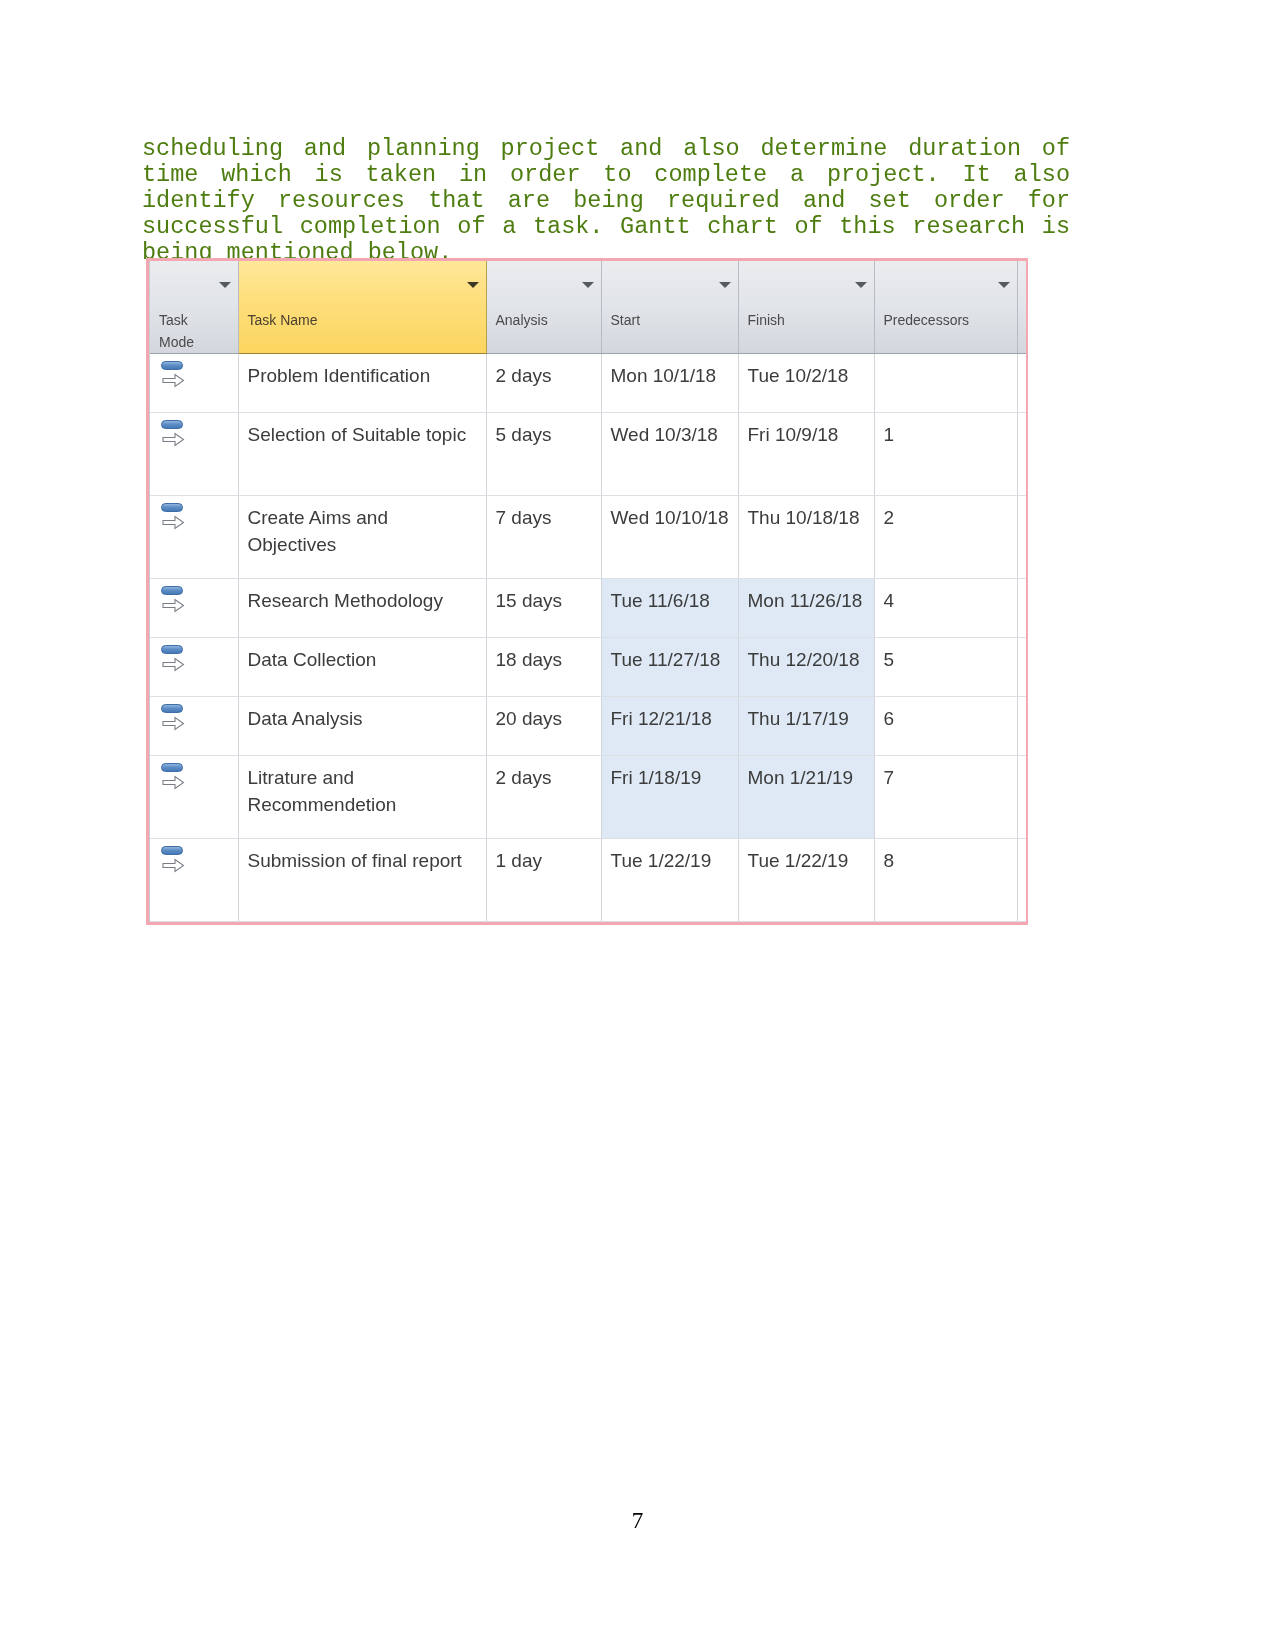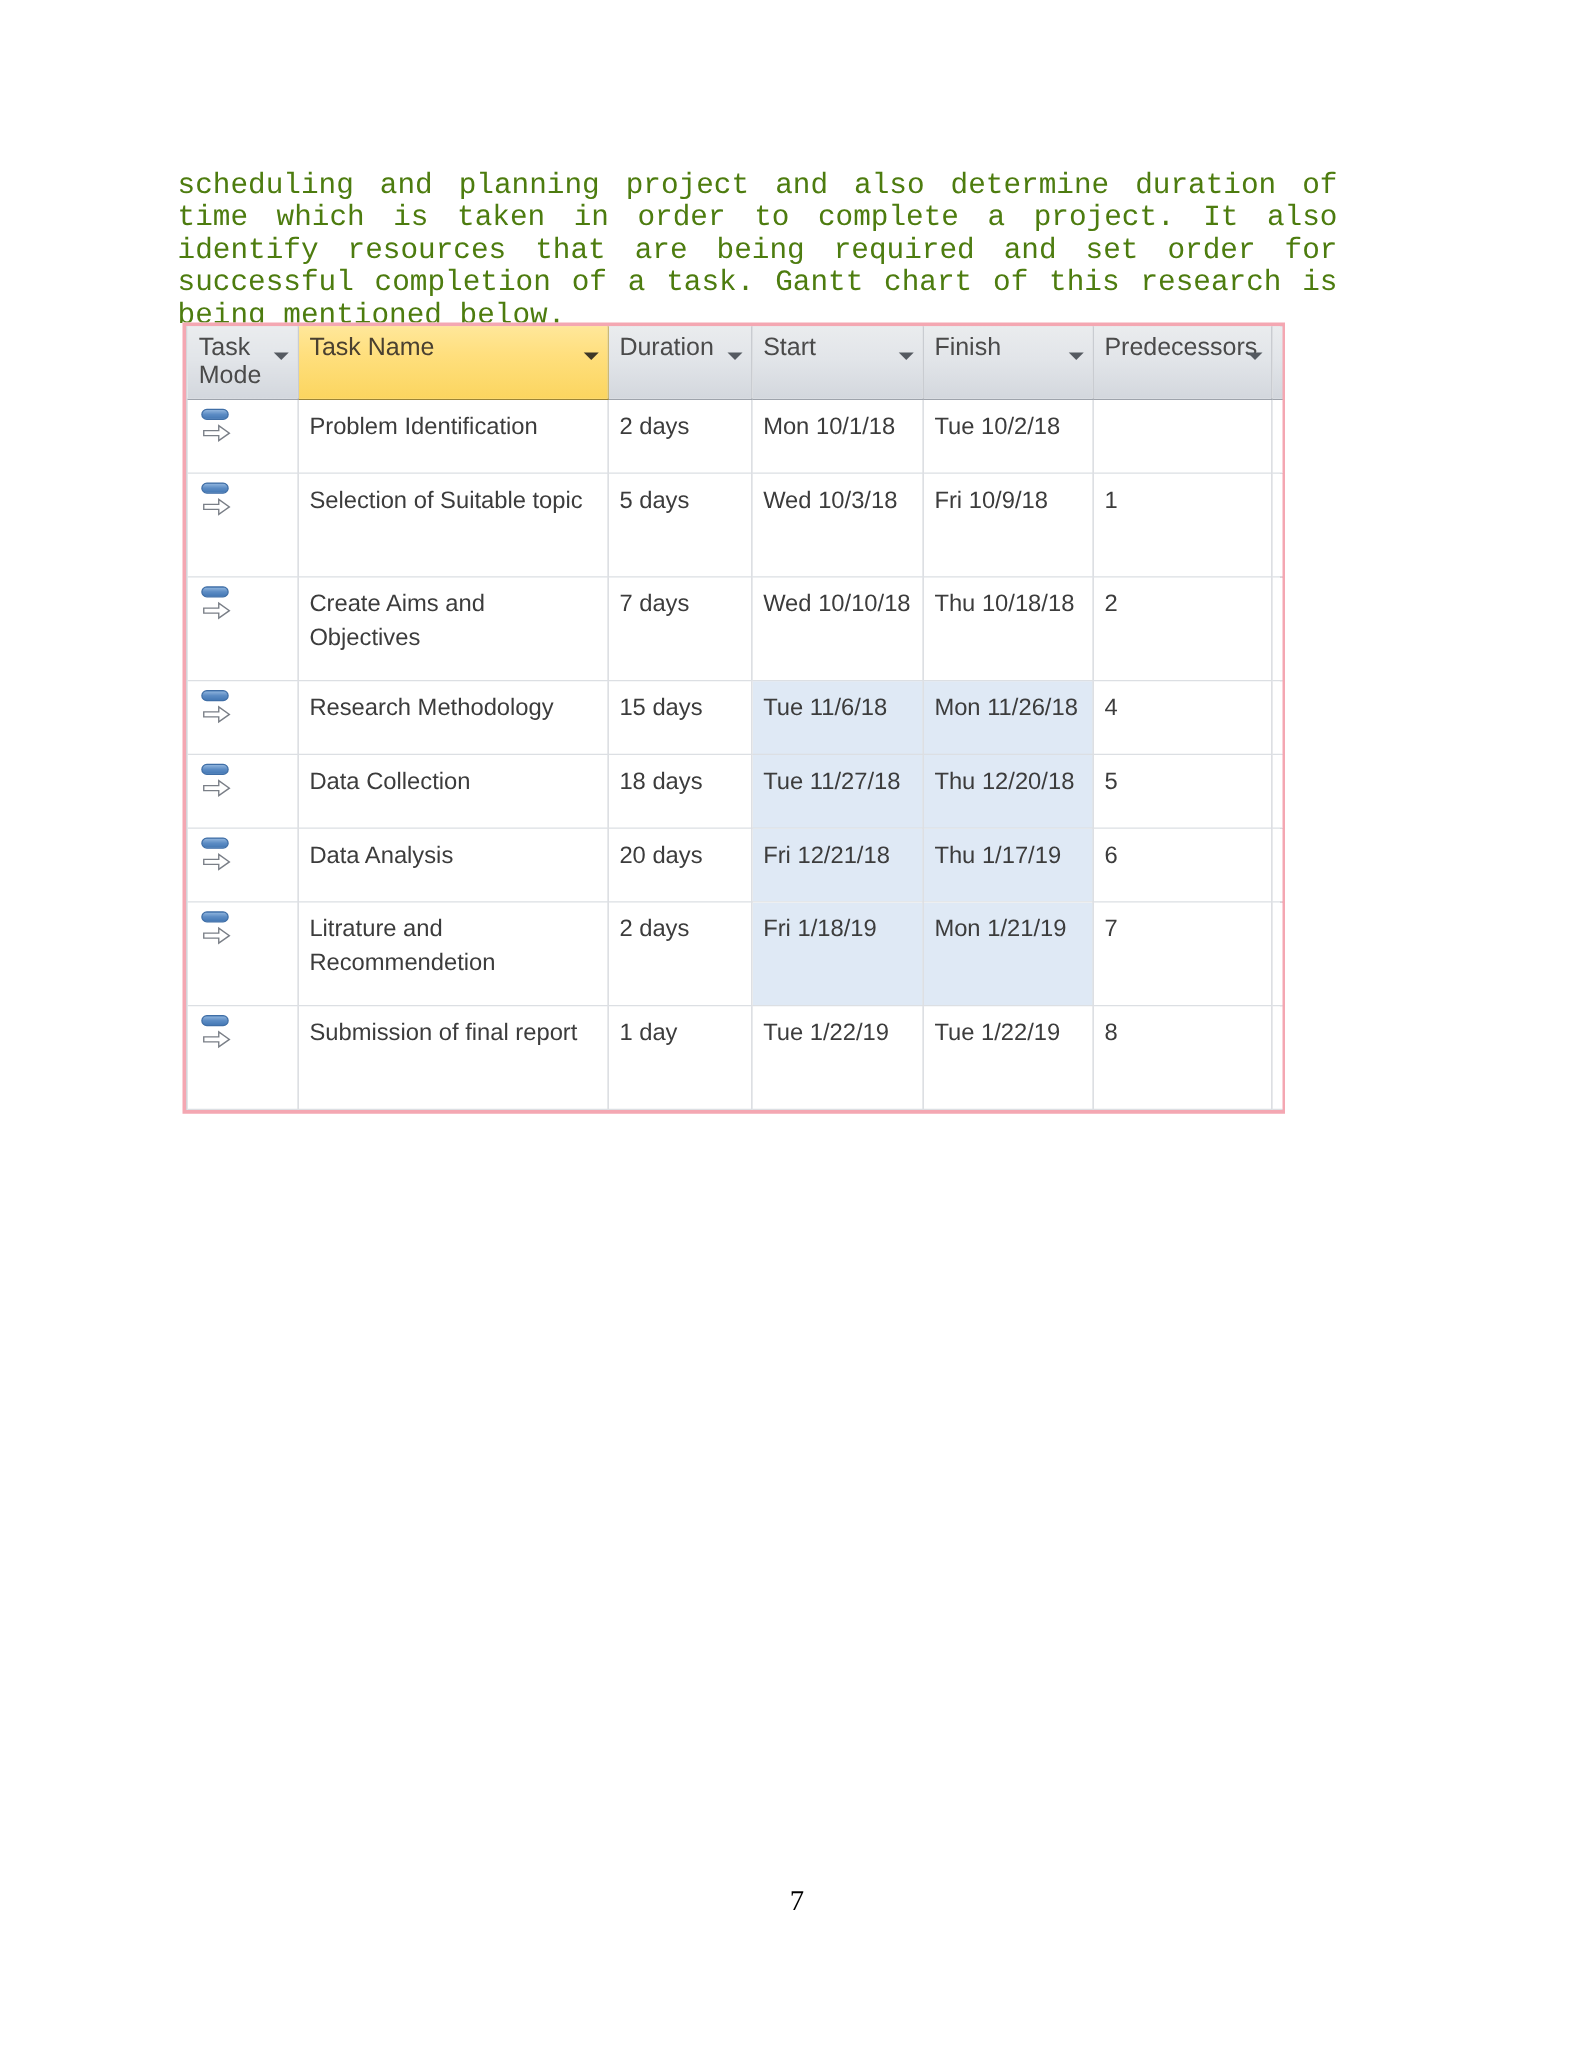--- a/index.html
+++ b/index.html
@@ -82,22 +82,23 @@
     font-weight: normal;
     height: 58px;
     position: relative;
   }
   thead th .hlabel {
     display: block;
     padding: 6px 12px 0 9px;
     text-align: left;
     line-height: 22px;
     color: #4a4a4a;
-    font-size: 20px;
+    font-size: 14px;
     white-space: normal;
+    margin-top: 42px;
   }
   thead th.sel-col {
     background: linear-gradient(to bottom, #ffe79a 0%, #ffdf7d 40%, #fbd55f 100%);
     border-right: 1px solid #b9a14a;
     border-left: 1px solid #b9a14a;
     border-bottom: 1px solid #9b8436;
   }
   thead th.sel-col .hlabel { color: #4a4030; }
   thead th.extra-col { border-right: none; }
 
@@ -204,21 +205,21 @@
           <tr>
             <th>
               <span class="hlabel">Task Mode</span>
               <span class="drop-arrow"></span>
             </th>
             <th class="sel-col">
               <span class="hlabel">Task Name</span>
               <span class="drop-arrow"></span>
             </th>
             <th>
-              <span class="hlabel">Duration</span>
+              <span class="hlabel">Analysis</span>
               <span class="drop-arrow"></span>
             </th>
             <th>
               <span class="hlabel">Start</span>
               <span class="drop-arrow"></span>
             </th>
             <th>
               <span class="hlabel">Finish</span>
               <span class="drop-arrow"></span>
             </th>

